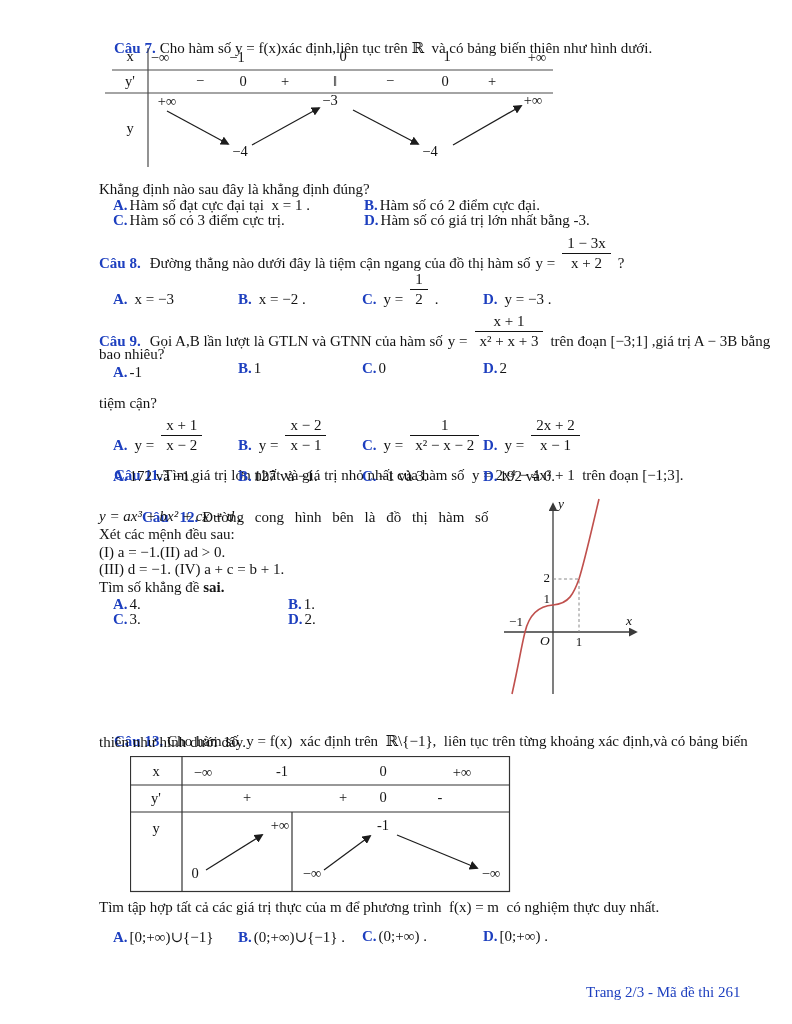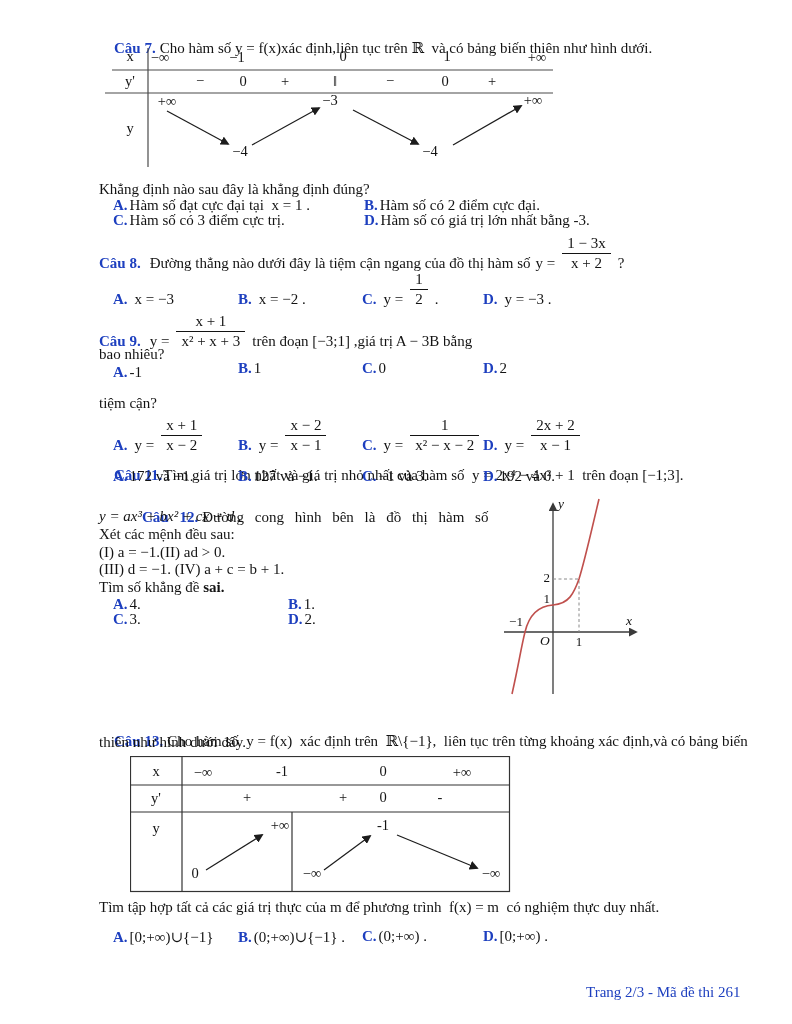--- a/index.html
+++ b/index.html
@@ -91,20 +91,21 @@
   <div class="abs frow" style="left:362px;top:266px;height:42px">
     <b class="ol">C.</b>
     <span>y =</span>
     <span class="frac"><span class="num">1</span><span class="den">2</span></span>
     <span>.</span>
   </div>
   <div class="abs frow" style="left:483px;top:266px;height:42px"><b class="ol">D.</b><span>y = −3 .</span></div>
 
   <div class="abs frow" style="left:99px;top:306px;height:44px">
     <b class="ql">Câu 9.</b>
+    <span>Gọi A,B lần lượt là GTLN và GTNN của hàm số</span>
     <span>y =</span>
     <span class="frac"><span class="num">x + 1</span><span class="den">x² + x + 3</span></span>
     <span>trên đoạn [−3;1] ,giá trị A − 3B bằng</span>
   </div>
   <div class="abs line" style="left:99px;top:346px">bao nhiêu?</div>
 
   <div class="abs" style="left:113px;top:364px"><b class="ol">A.</b><span>-1</span></div>
   <div class="abs" style="left:238px;top:360px"><b class="ol">B.</b><span>1</span></div>
   <div class="abs" style="left:362px;top:360px"><b class="ol">C.</b><span>0</span></div>
   <div class="abs" style="left:483px;top:360px"><b class="ol">D.</b><span>2</span></div>

